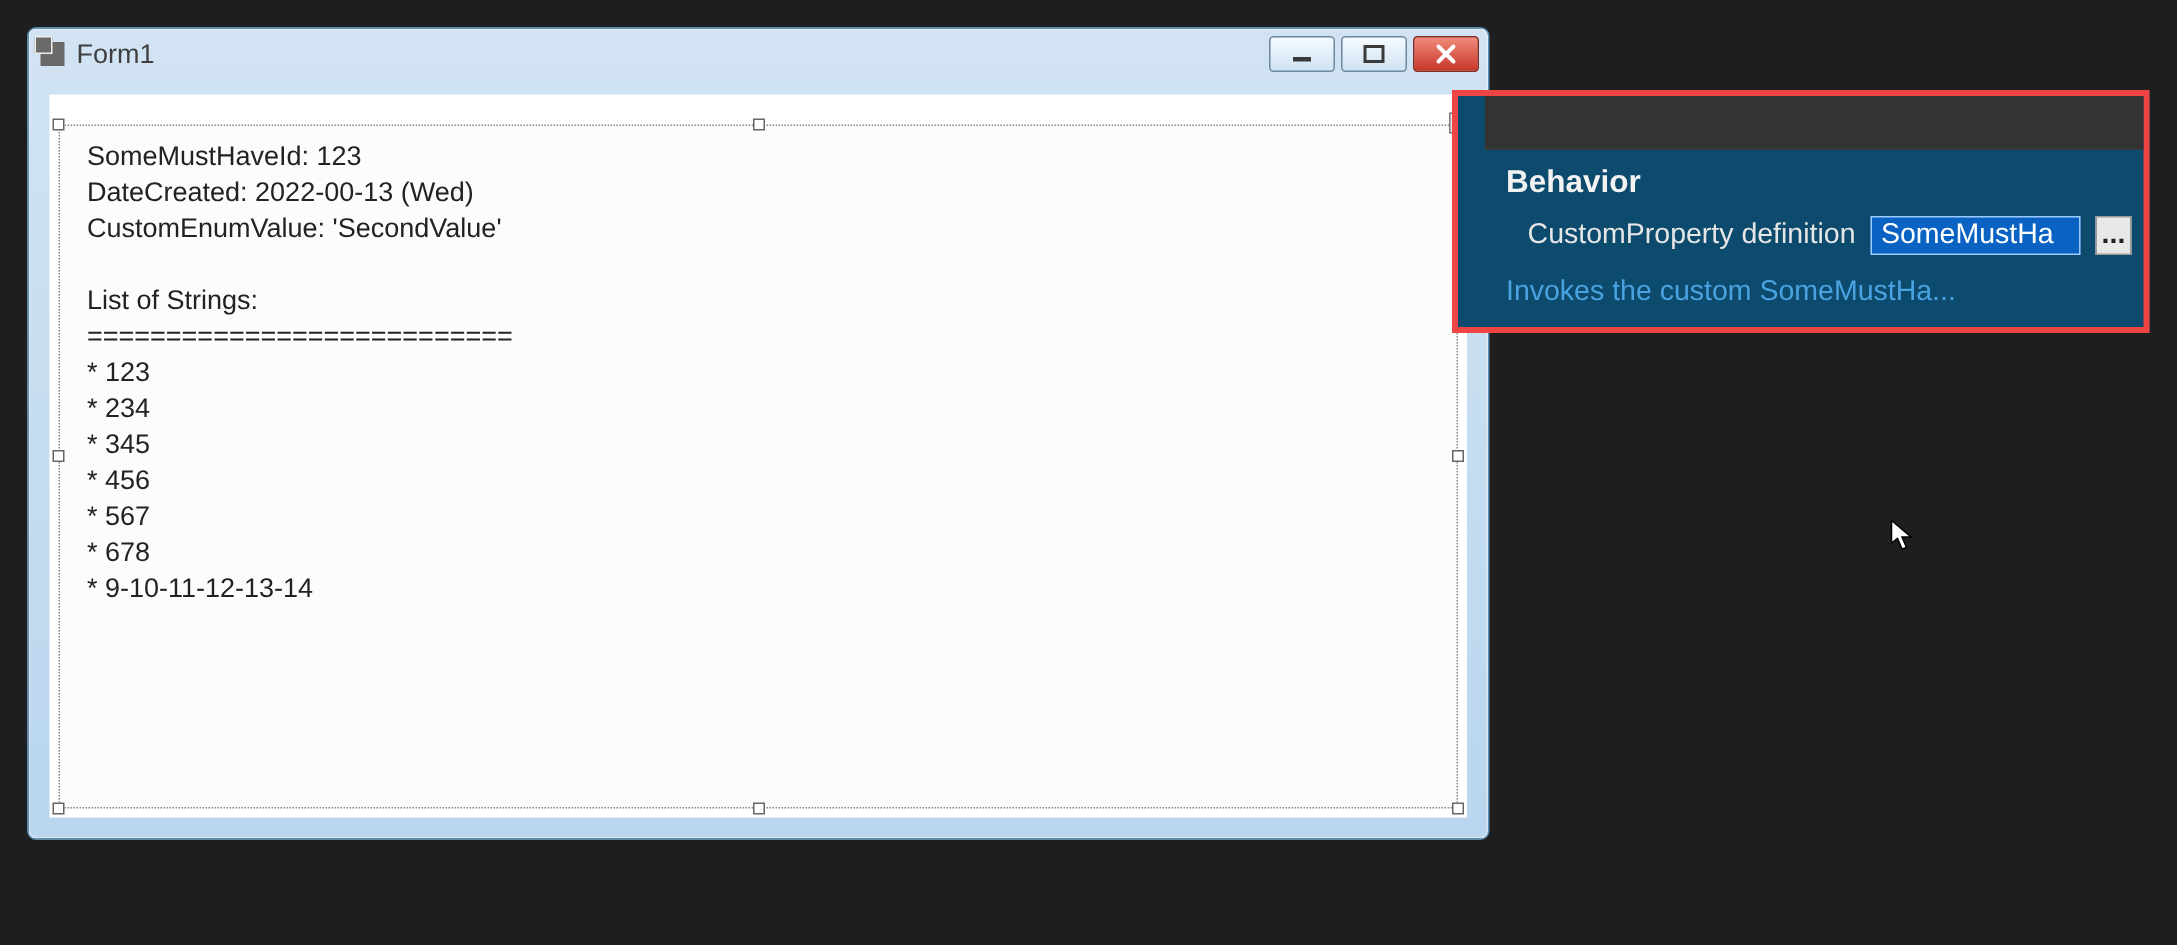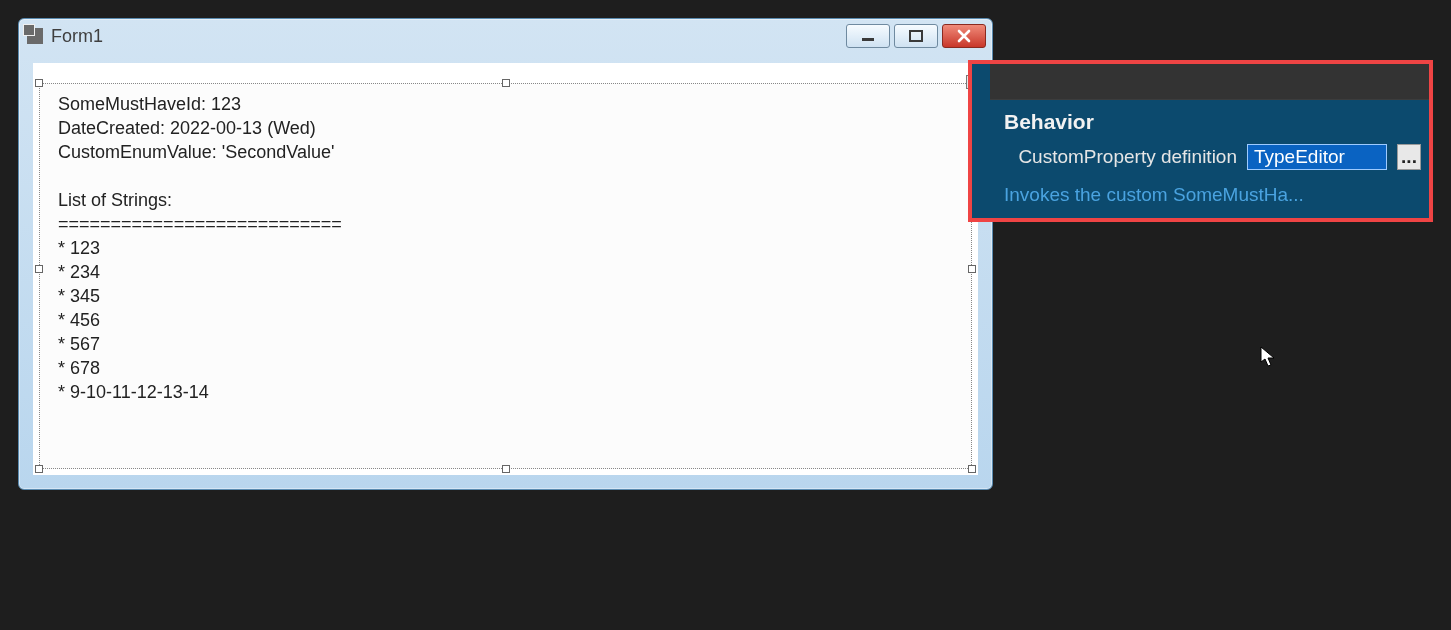--- a/index.html
+++ b/index.html
@@ -9,21 +9,21 @@
     background: #1e1e1e;
     font-family: "Segoe UI", Tahoma, sans-serif;
     overflow: hidden;
     position: relative;
   }
 
   
   .form-window {
     position: absolute;
     left: 18px; top: 18px;
-    width: 975px; height: 472px;
+    width: 975px; height: 542px;
     background: linear-gradient(#d2e4f3, #b9d6ee);
     border: 1px solid #5a8bb0;
     border-radius: 6px;
     box-shadow: 0 0 0 1px rgba(255,255,255,.4) inset;
   }
   .titlebar {
     height: 34px;
     display: flex; align-items: center;
     padding: 0 6px 0 8px;
   }
@@ -225,21 +225,21 @@
       </svg>
     </div>
   </div>
 </div>
 
 <div class="prop-popup">
   <div class="prop-header"></div>
   <div class="prop-category">Behavior</div>
   <div class="prop-row">
     <div class="prop-label">CustomProperty definition</div>
-    <div class="prop-value">TypeEditor</div>
+    <div class="prop-value">SomeMustHa</div>
     <div class="prop-ellipsis">...</div>
   </div>
   <div class="prop-desc">Invokes the custom SomeMustHa...</div>
 </div>
 
 <svg class="cursor" viewBox="0 0 16 22">
   <path d="M1 1 L1 16 L5 13 L8 20 L11 19 L8 12 L14 12 Z" fill="#ffffff" stroke="#000" stroke-width="1"></path>
 </svg>
 
 </body></html>

